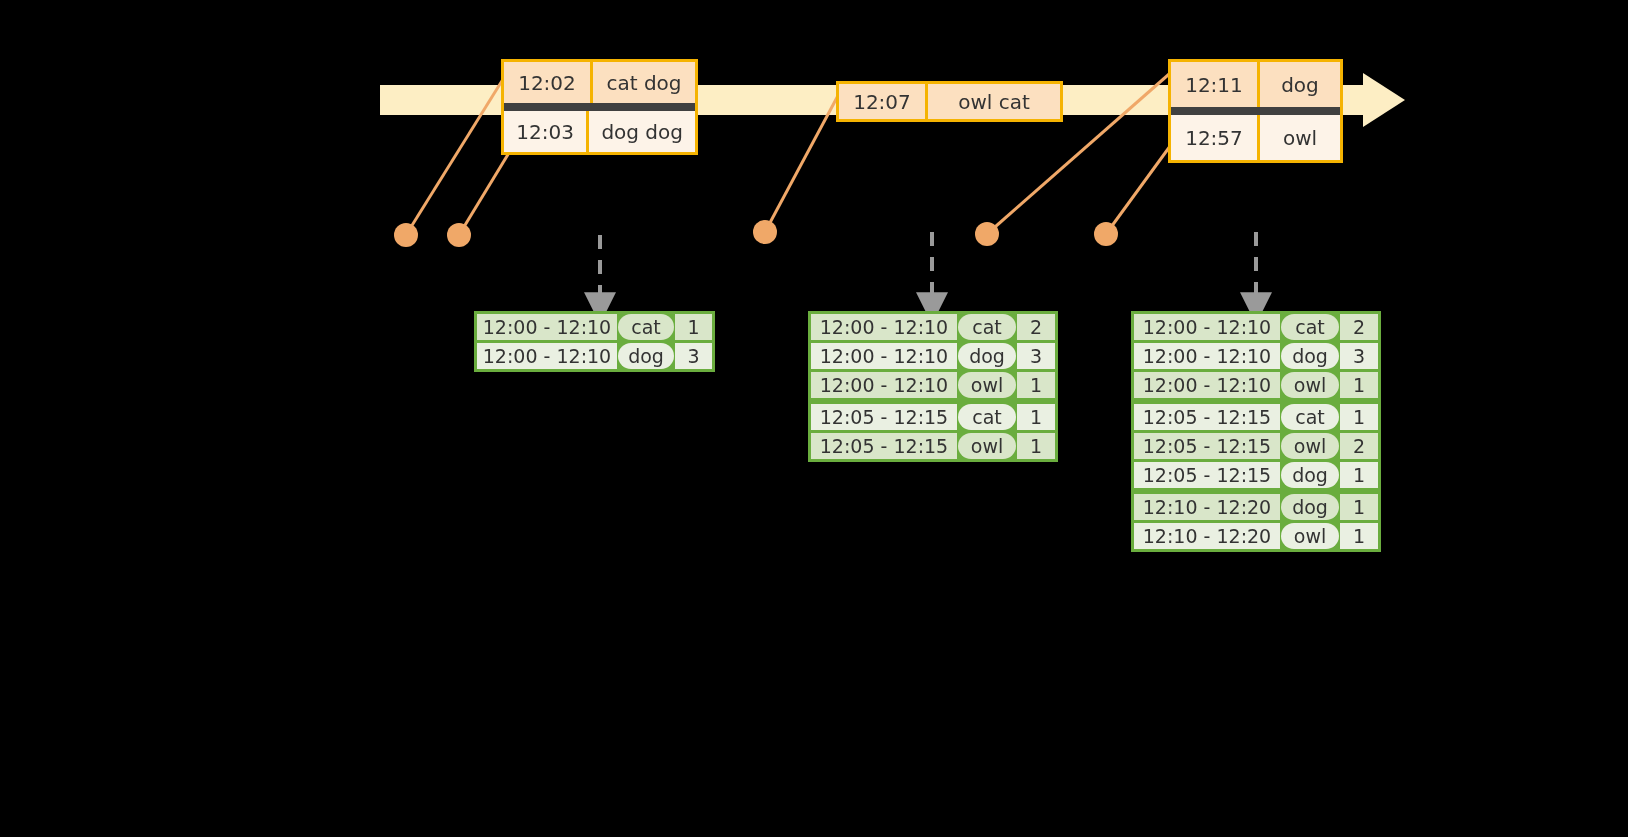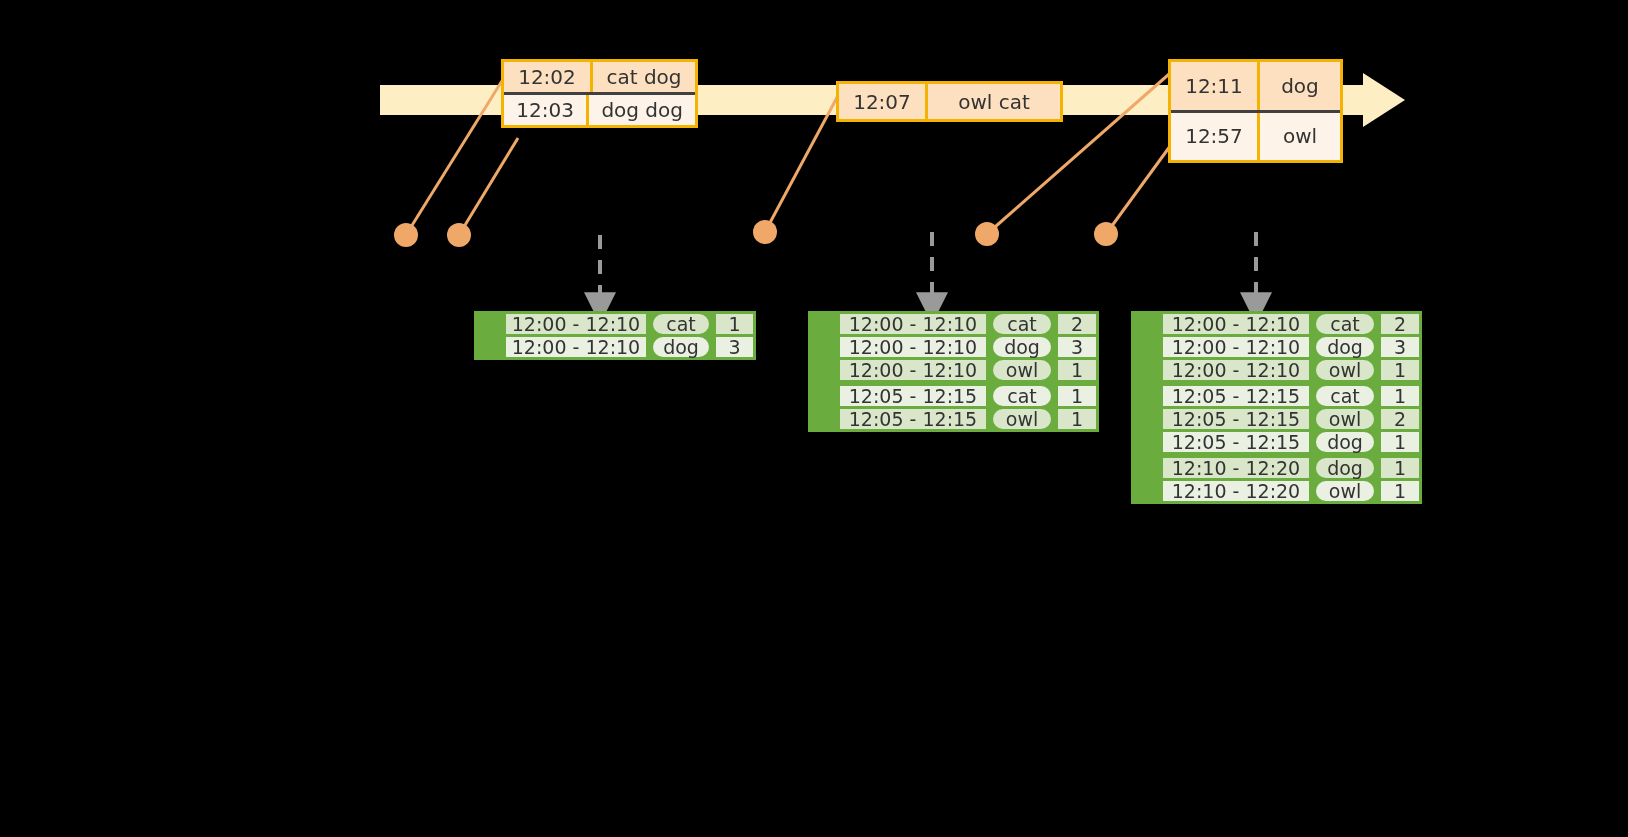--- a/index.html
+++ b/index.html
@@ -25,48 +25,48 @@
   
   .evt-box{
     position:absolute;
     border:3px solid #f5b301;
     box-sizing:border-box;
     display:flex;flex-direction:column;
   }
   .evt-row{display:flex;flex:1;}
   .evt-row.r0{background:#fce0c0;}
   .evt-row.r1{background:#fdf3e8;}
-  .evt-row + .evt-row{border-top:3px solid #404040;}
+  .evt-row + .evt-row{border-top:8px solid #404040;}
   .evt-time{
     width:86px;display:flex;align-items:center;justify-content:center;
     font-size:20px;border-right:3px solid #f5b301;white-space:nowrap;
   }
   .evt-words{
     flex:1;display:flex;align-items:center;justify-content:center;
     font-size:20px;white-space:nowrap;padding:0 12px;
   }
 
-  #evt-a{left:501px;top:59px;width:197px;height:69px;}
+  #evt-a{left:501px;top:59px;width:197px;height:96px;}
   #evt-b{left:836px;top:81px;width:227px;height:41px;}
   #evt-c{left:1168px;top:59px;width:175px;height:104px;}
 
   
   #connectors{position:absolute;left:0;top:0;width:1628px;height:837px;
     pointer-events:none;}
 
   
   .gtable{
     position:absolute;
     border:3px solid #6aad3e;
     box-sizing:border-box;
     background:#6aad3e;
     display:flex;flex-direction:column;
     gap:3px;
   }
-  .grow{display:flex;gap:7px;height:20px;margin-left:29px;}
+  .grow{display:flex;gap:1px;height:26px;}
   .grow.shade-a .gcell{background:#d9e6c9;}
   .grow.shade-b .gcell{background:#eaf0e2;}
   .grow.group-end{margin-bottom:3px;}
   .gcell{
     display:flex;align-items:center;justify-content:center;
     font-size:19px;white-space:nowrap;color:#333;
   }
   .gc-range{width:146px;}
   .gc-word{width:58px;border-radius:14px;}
   .gc-count{width:38px;}

